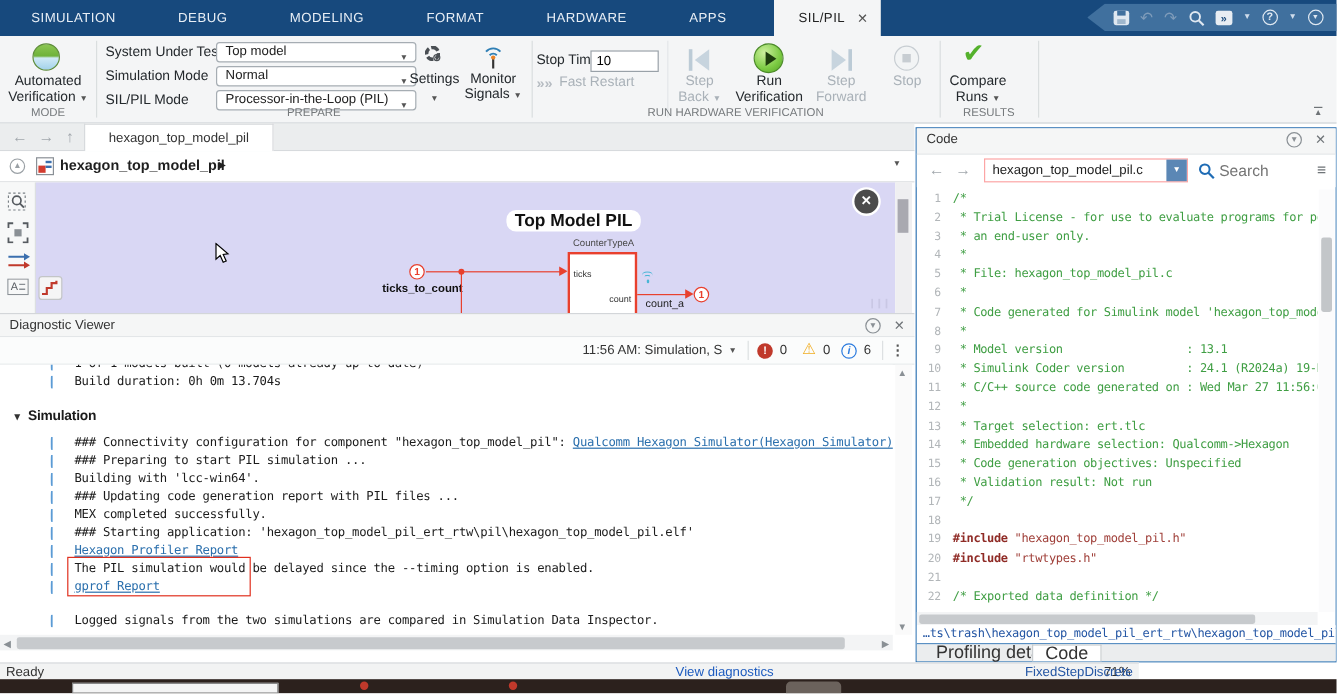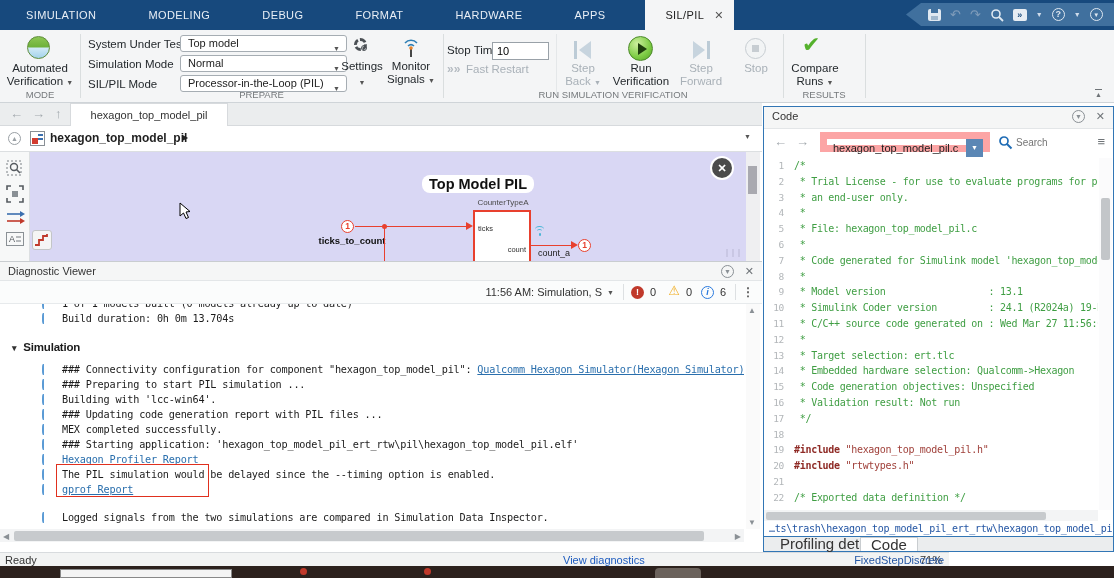--- a/index.html
+++ b/index.html
@@ -106,24 +106,24 @@
   .red-outline { position:absolute; left:56px; top:160px; width:153px; height:33px; border:1.6px solid #e0301e; }
   .diag-vscroll { position:absolute; right:2px; top:42px; width:14px; height:225px; background:#fafafa; }
   .scr-ar { position:absolute; left:2px; color:#8a9095; font-size:8px; }
   .diag-hscroll { position:absolute; left:0; bottom:10px; width:744px; height:13px; background:#f3f4f5; }
   .h-thumb { position:absolute; left:14px; top:1.5px; height:10px; background:#c7cacd; border-radius:2px; }
 
   
   .codepanel { position:absolute; left:763px; top:106px; width:351px; height:446px; background:#fff; border:1.5px solid #3276b5; }
   .code-head { position:absolute; left:0; top:0; width:100%; height:22px; background:#f5f6f6; border-bottom:1px solid #e3e6e8; }
   .code-toolbar { position:absolute; left:0; top:22px; width:100%; height:27px; background:#fff; }
-  .file-dd { position:absolute; left:56px; top:3px; width:170px; height:20px; border:7px solid #fca5a5; background:#fff; font-size:11px; line-height:18px; padding-left:6px; color:#222; }
+  .file-dd { position:absolute; left:56px; top:3px; width:170px; height:20px; border:1px solid #fca5a5; background:#fff; font-size:11px; line-height:18px; padding-left:6px; color:#222; }
   .file-dd-btn { position:absolute; right:0; top:0; width:17px; height:18px; background:#5b87b5; color:#fff; font-size:7px; text-align:center; line-height:18px; }
   .search-wrap { position:absolute; left:232px; top:3px; width:86px; height:20px; }
-  .search-wrap input { width:100%; height:100%; border:none; outline:none; font-size:10px; color:#333; font-family:"Liberation Sans",sans-serif; }
+  .search-wrap input { width:100%; height:100%; border:none; outline:none; font-size:13px; color:#333; font-family:"Liberation Sans",sans-serif; }
   .code-area { position:absolute; left:0; top:51px; width:334px; height:352px; overflow:hidden; font-family:"DejaVu Sans Mono",monospace; font-size:10px; letter-spacing:-.3px; }
   .code-row { height:15.8px; line-height:15.8px; white-space:pre; display:flex; }
   .code-num { width:30px; text-align:right; padding-right:10px; color:#b2b6b9; font-size:9.5px; flex:none; }
   .code-text { color:#222; }
   .code-text.comment { color:#3f9e43; }
   .code-text.include { color:#a0403a; }
   .inc-dir { color:#8f2b26; font-weight:bold; }
   .code-vscroll { position:absolute; right:1px; top:51px; width:13px; height:352px; background:#fbfbfc; }
   .code-hscroll { position:absolute; left:0; top:403px; width:334px; height:11px; background:#f3f4f5; }
   .code-path { position:absolute; left:0; top:414px; width:100%; height:16px; background:#fff; border-bottom:1px solid #3276b5; font-family:"DejaVu Sans Mono",monospace; font-size:10px; letter-spacing:-.3px; color:#2456a4; line-height:15px; padding-left:5px; white-space:pre; overflow:hidden; }
@@ -140,22 +140,22 @@
   .link-blue { color:#1d5bbf; cursor:pointer; }
 </style>
 </head>
 <body>
 
 <div id="app">
 
   <div class="menubar">
     <div style="display:flex">
         <div class="menu-tab">SIMULATION</div>
+        <div class="menu-tab">DEBUG</div>
         <div class="menu-tab">MODELING</div>
-        <div class="menu-tab">DEBUG</div>
         <div class="menu-tab">FORMAT</div>
         <div class="menu-tab">HARDWARE</div>
         <div class="menu-tab">APPS</div>
       </div>
     <div class="context-tab">
       <span>SIL/PIL</span>
       <span class="context-close">✕</span>
     </div>
     <div class="qat">
       <span class="floppy"></span>
@@ -234,21 +234,21 @@
     <svg class="stepic" style="left:690px;" width="22" height="24" viewBox="0 0 22 24">
       <path d="M3 3 L15 12 L3 21 Z" fill="#c7d4de"></path>
         <rect x="17" y="3" width="3" height="18" fill="#bccbd6"></rect>
     </svg>
     <div class="btn-txt dis" style="left:676px;top:32px;width:50px;">
       <span>Step</span><br>
       <span>Forward</span>
     </div>
     <div class="stopbtn"></div>
     <div class="btn-txt dis" style="left:731px;top:32px;width:50px;">Stop</div>
-    <div class="ts-label" style="left:443px;width:340px;">RUN SIMULATION VERIFICATION</div>
+    <div class="ts-label" style="left:443px;width:340px;">RUN HARDWARE VERIFICATION</div>
     <div class="ts-div" style="left:783px;"></div>
 
     <div class="checkmark">✔</div>
     <div class="btn-txt" style="left:786px;top:32px;width:58px;">
       <span>Compare</span><br>
       <span>Runs</span>
       <span class="dd">▼</span>
     </div>
     <div class="ts-label" style="left:783px;width:82px;">RESULTS</div>
     <div class="ts-div" style="left:865px;"></div>

